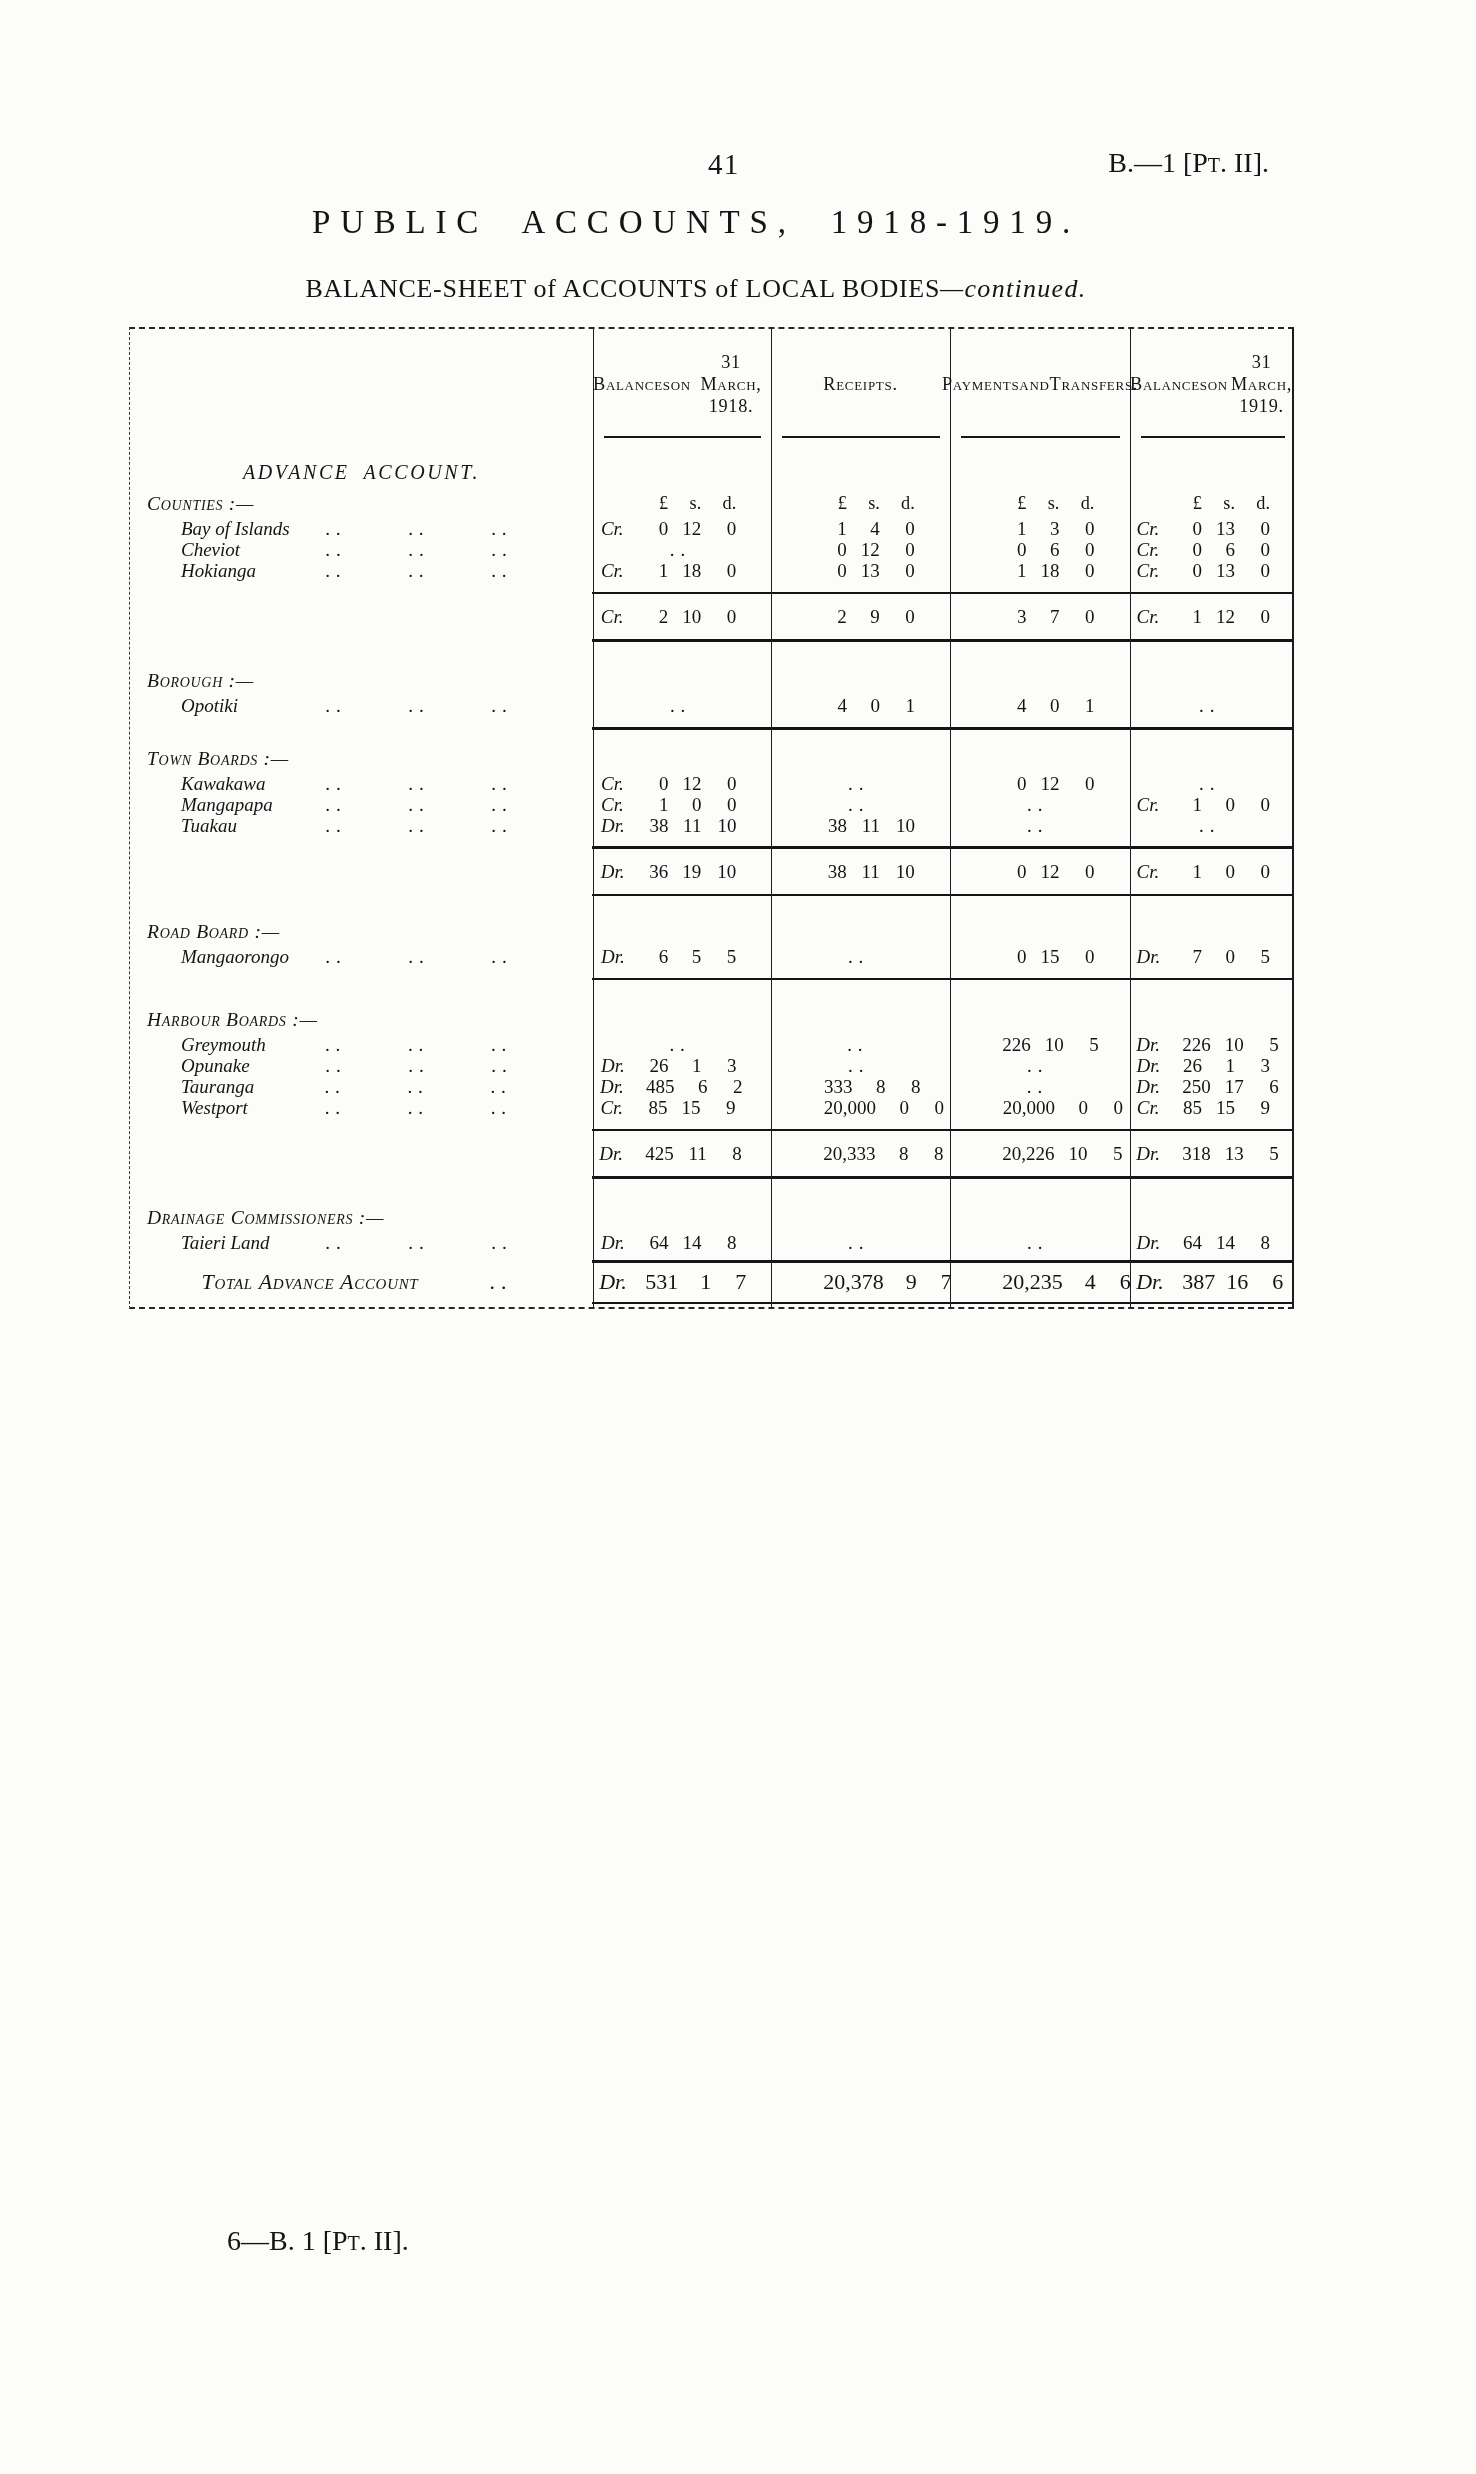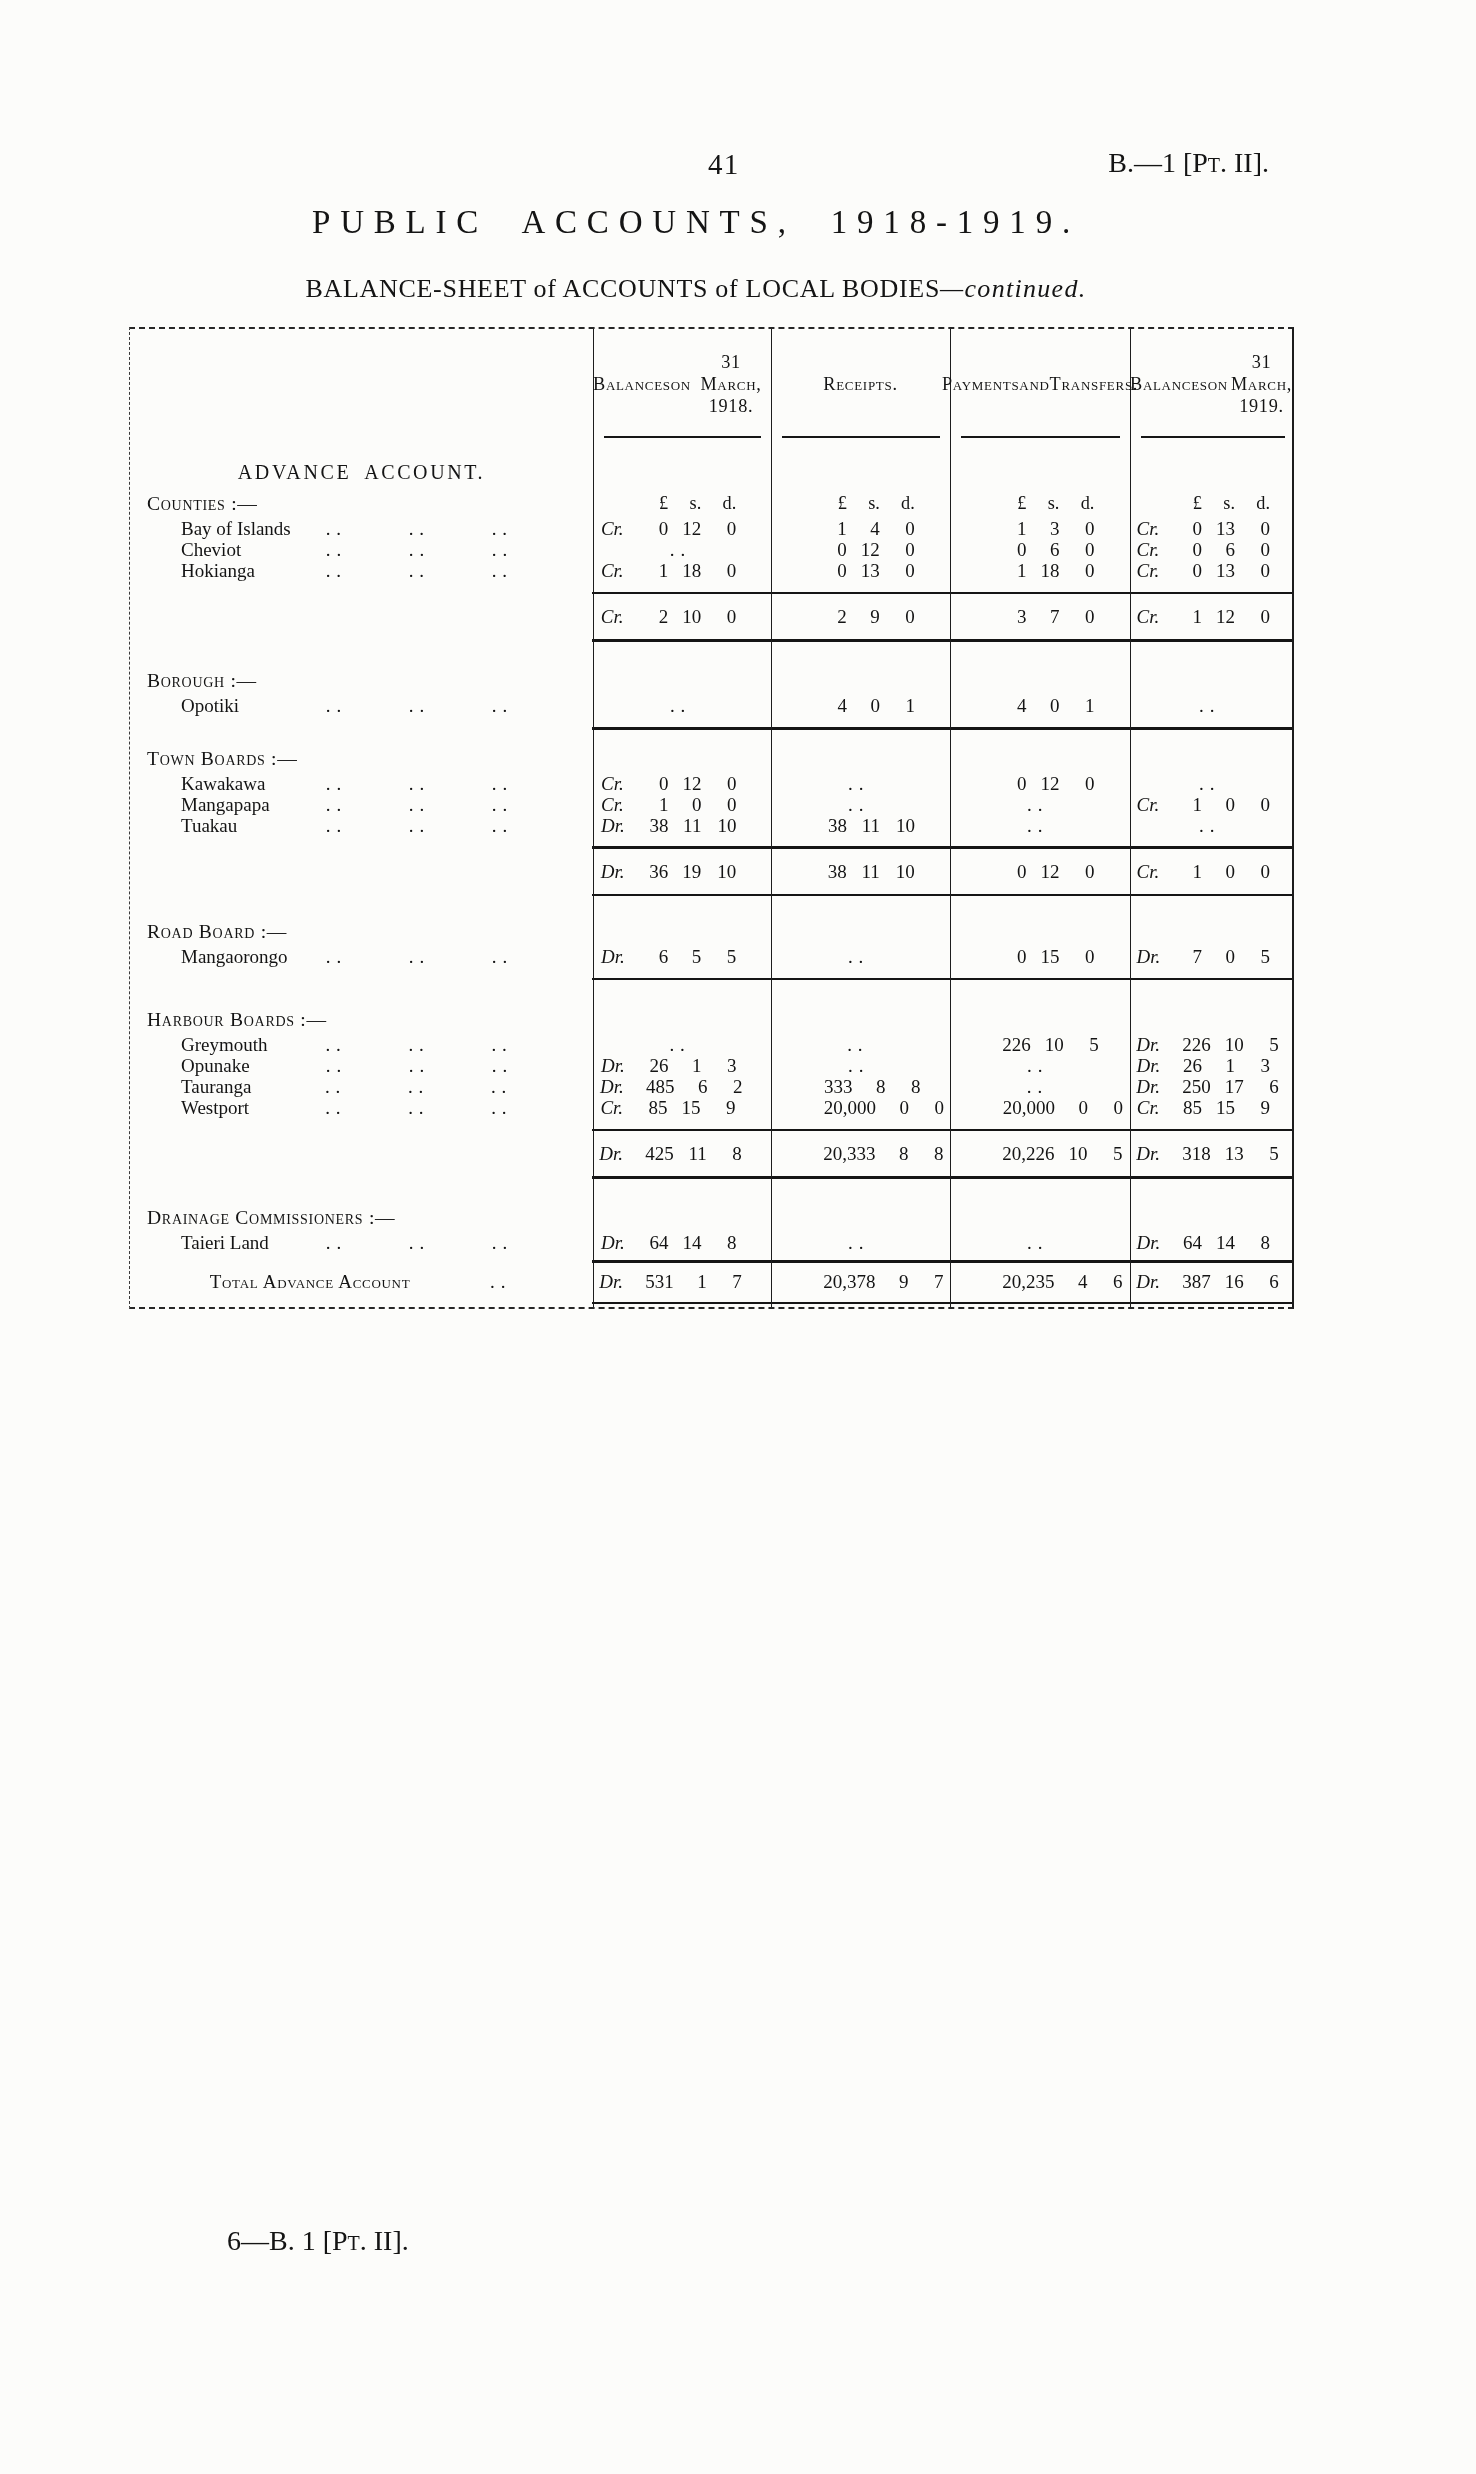--- a/index.html
+++ b/index.html
@@ -44,21 +44,21 @@
     display:flex;justify-content:center;align-items:center;
     font-variant:small-caps;font-size:18.3px;line-height:22px;text-align:center;
     letter-spacing:0.7px;
   }
   .hc1{left:463px;width:178px;} .hc2{left:641px;width:179px;}
   .hc3{left:820px;width:180px;} .hc4{left:1000px;width:165px;}
   .hrule{position:absolute;bottom:0;left:10.5px;right:10.5px;height:2px;background:#161616;}
 
   
   .row{display:flex;width:100%;}
-  .c0{width:463px;box-sizing:border-box;display:flex;align-items:baseline;}
+  .c0{width:463px;box-sizing:border-box;display:flex;align-items:baseline;font-style:italic;}
   .mc{box-sizing:border-box;display:flex;align-items:baseline;padding-left:9.2px;padding-right:33px;}
   .mc.m1{width:178px;} .mc.m2{width:179px;} .mc.m3{width:180px;} .mc.m4{width:165px;padding-right:22px;}
   .pfx{width:46px;font-style:italic;flex:none;}
   .lb{flex:1;text-align:right;}
   .sh{width:33px;text-align:right;flex:none;}
   .pn{width:35px;text-align:right;flex:none;}
   .mc.dots{justify-content:center;padding:0;}
   .ddots,.ldots{letter-spacing:5.9px;}
   .r-heading{height:33px;margin-top:18.3px;line-height:33px;font-size:20px;}
   .r-heading .c0{justify-content:center;letter-spacing:2.6px;word-spacing:6.5px;}
@@ -66,21 +66,21 @@
   .r-section .c0{padding-left:17px;}
   .sec-label{font-variant:small-caps;letter-spacing:0.7px;}
   .r-section .mc{font-size:18.3px;}
   .r-entry{height:21px;line-height:21px;font-size:19px;}
   .r-entry .c0{padding-left:51px;}
   .r-entry .c0 .lbl{flex:none;}
   .c0 .fill{flex:1;}
   .c0 .ldots{width:83px;flex:none;text-align:left;}
   .c0 .endpad{width:17px;flex:none;}
   .r-total{height:23.6px;line-height:23.6px;font-size:19px;}
-  .r-grand{height:26px;line-height:26px;font-size:19px;}
+  .r-grand{height:26px;line-height:26px;font-size:22px;}
   .r-grand .c0{padding-left:0;}
   .grand-label{font-variant:small-caps;letter-spacing:0.7px;}
   .r-rule{height:23.6px;display:flex;align-items:center;}
   .r-rule.sm{height:15.7px;}
   .rseg{height:2.6px;background:#151515;}
   .rs0{width:463px;background:none;height:0;}
   .rs1{width:178px;} .rs2{width:179px;} .rs3{width:180px;} .rs4{width:165px;}
   .rseg .bar{height:2.6px;background:#151515;margin:0 7.9px;}
   .g-sm{height:3.9px;} .g-md{height:10.5px;} .g-lg{height:14.4px;}
 </style>

